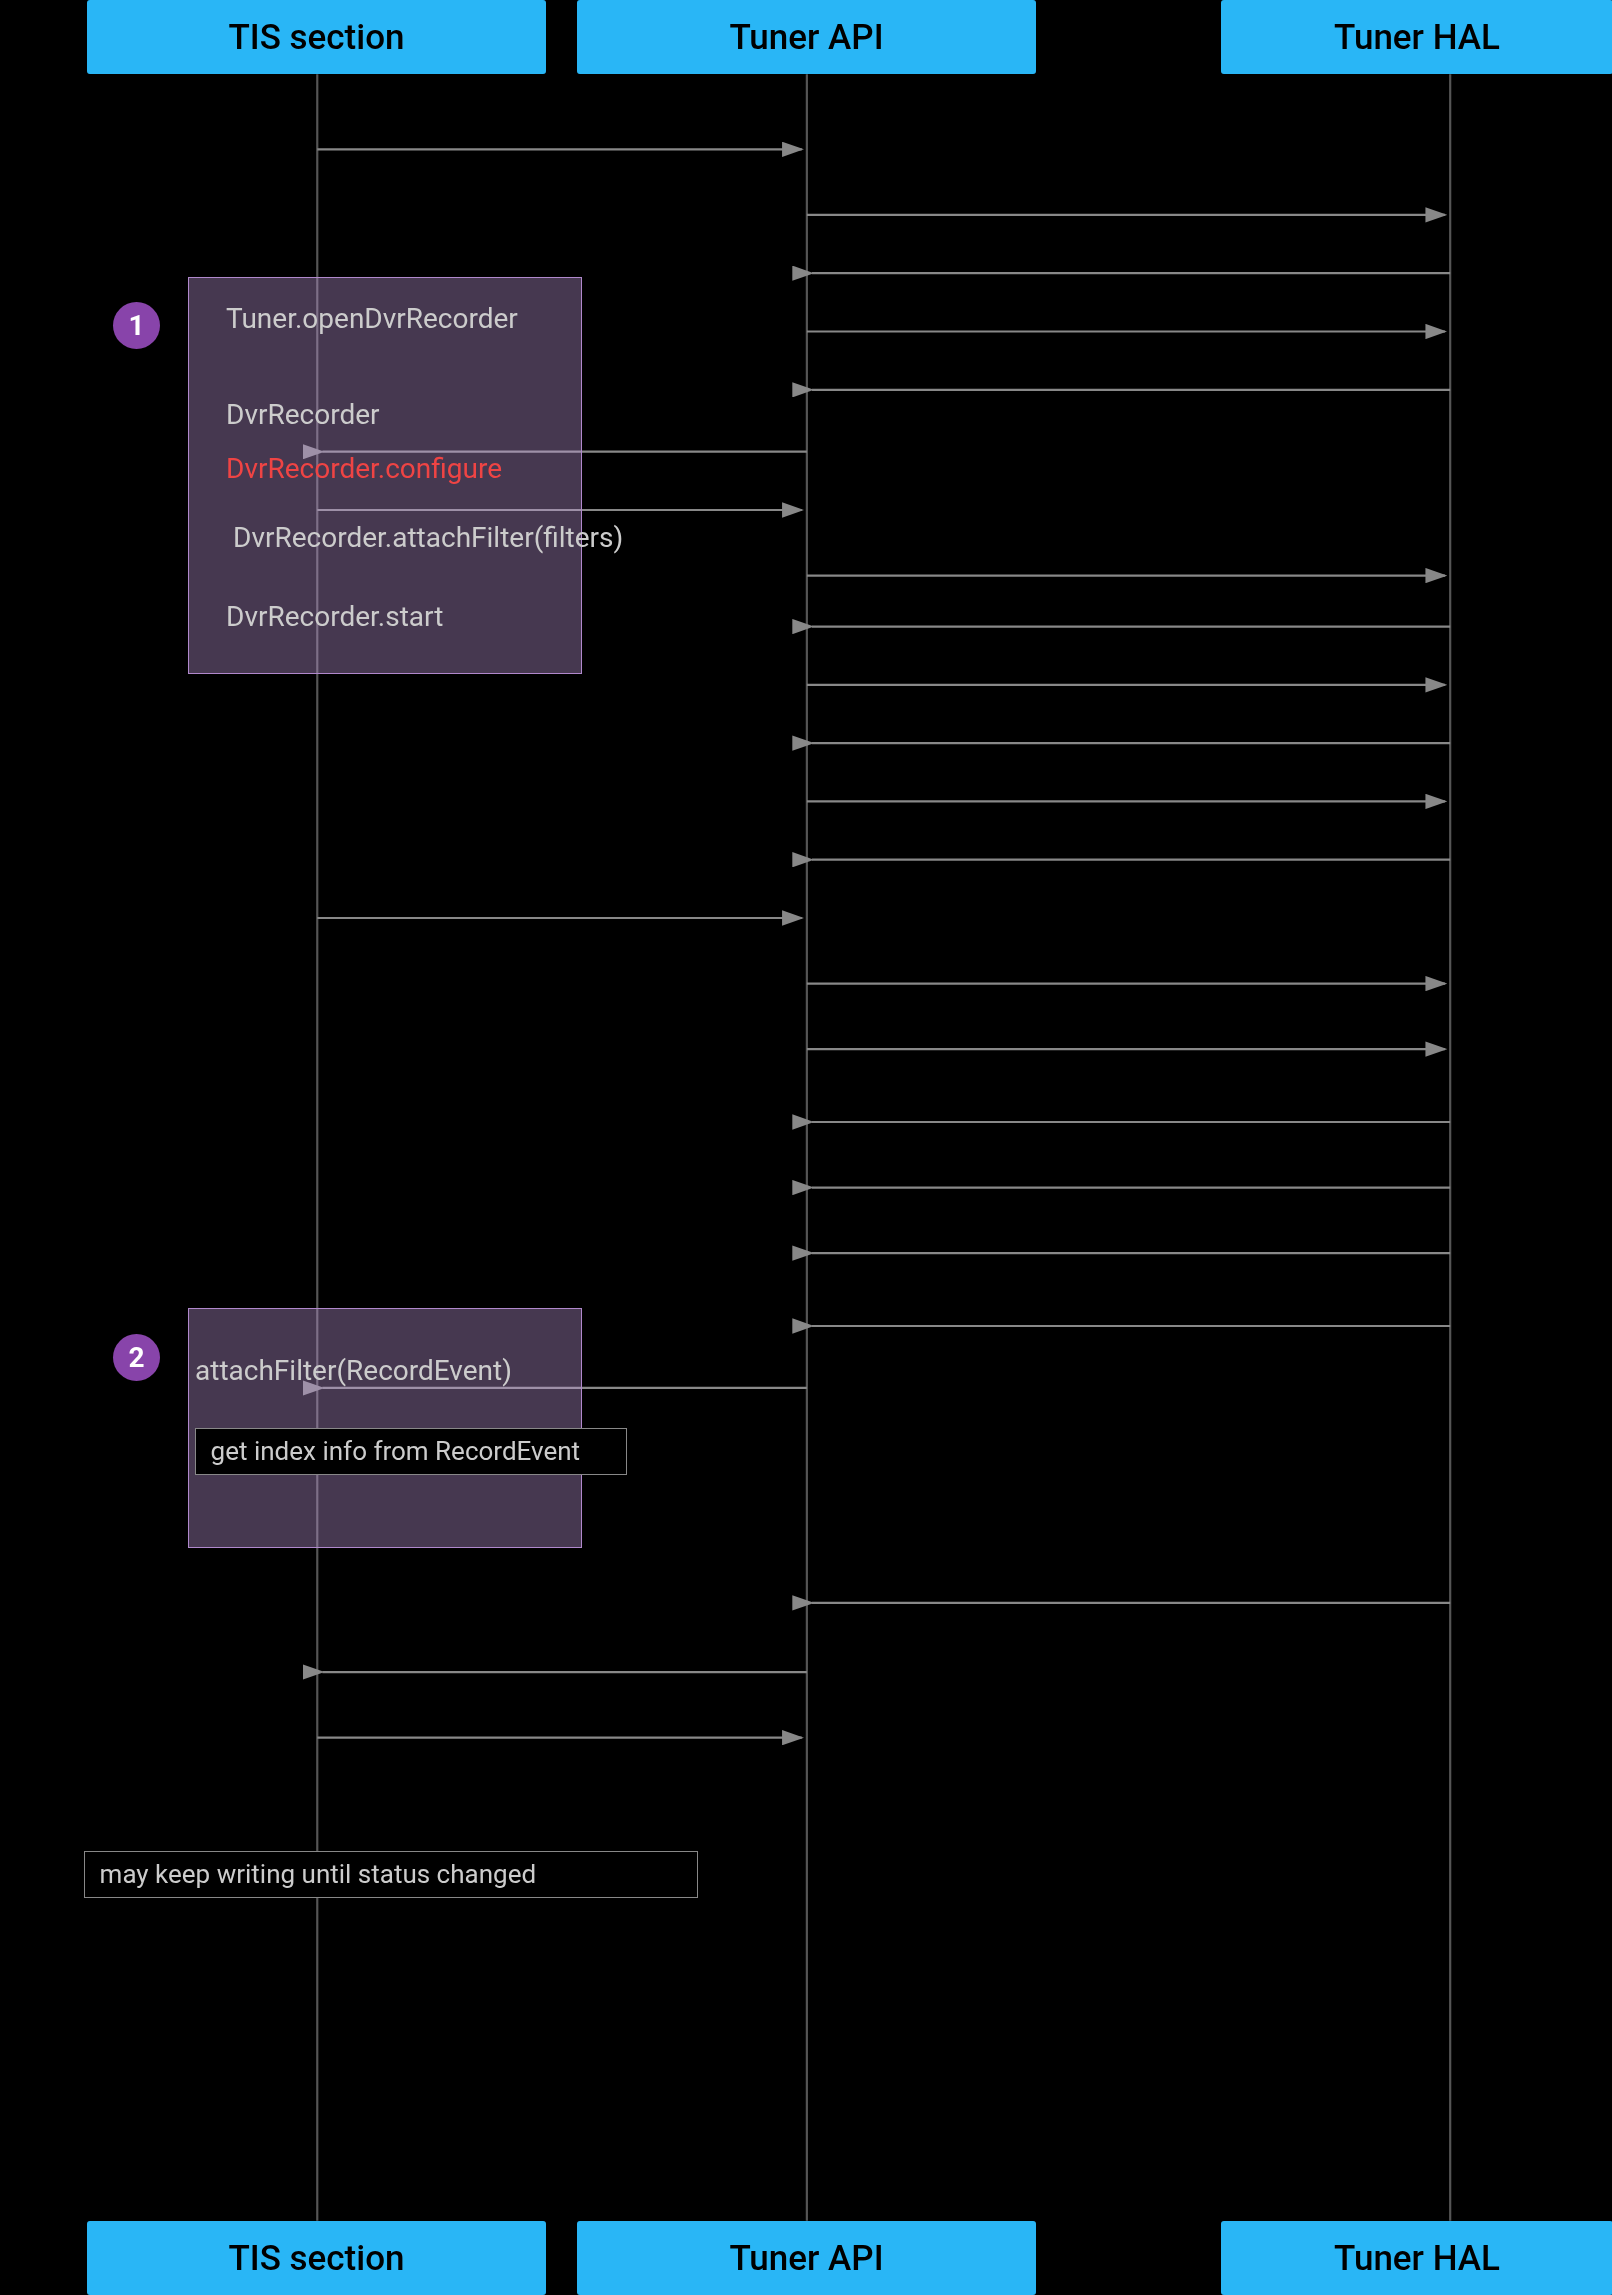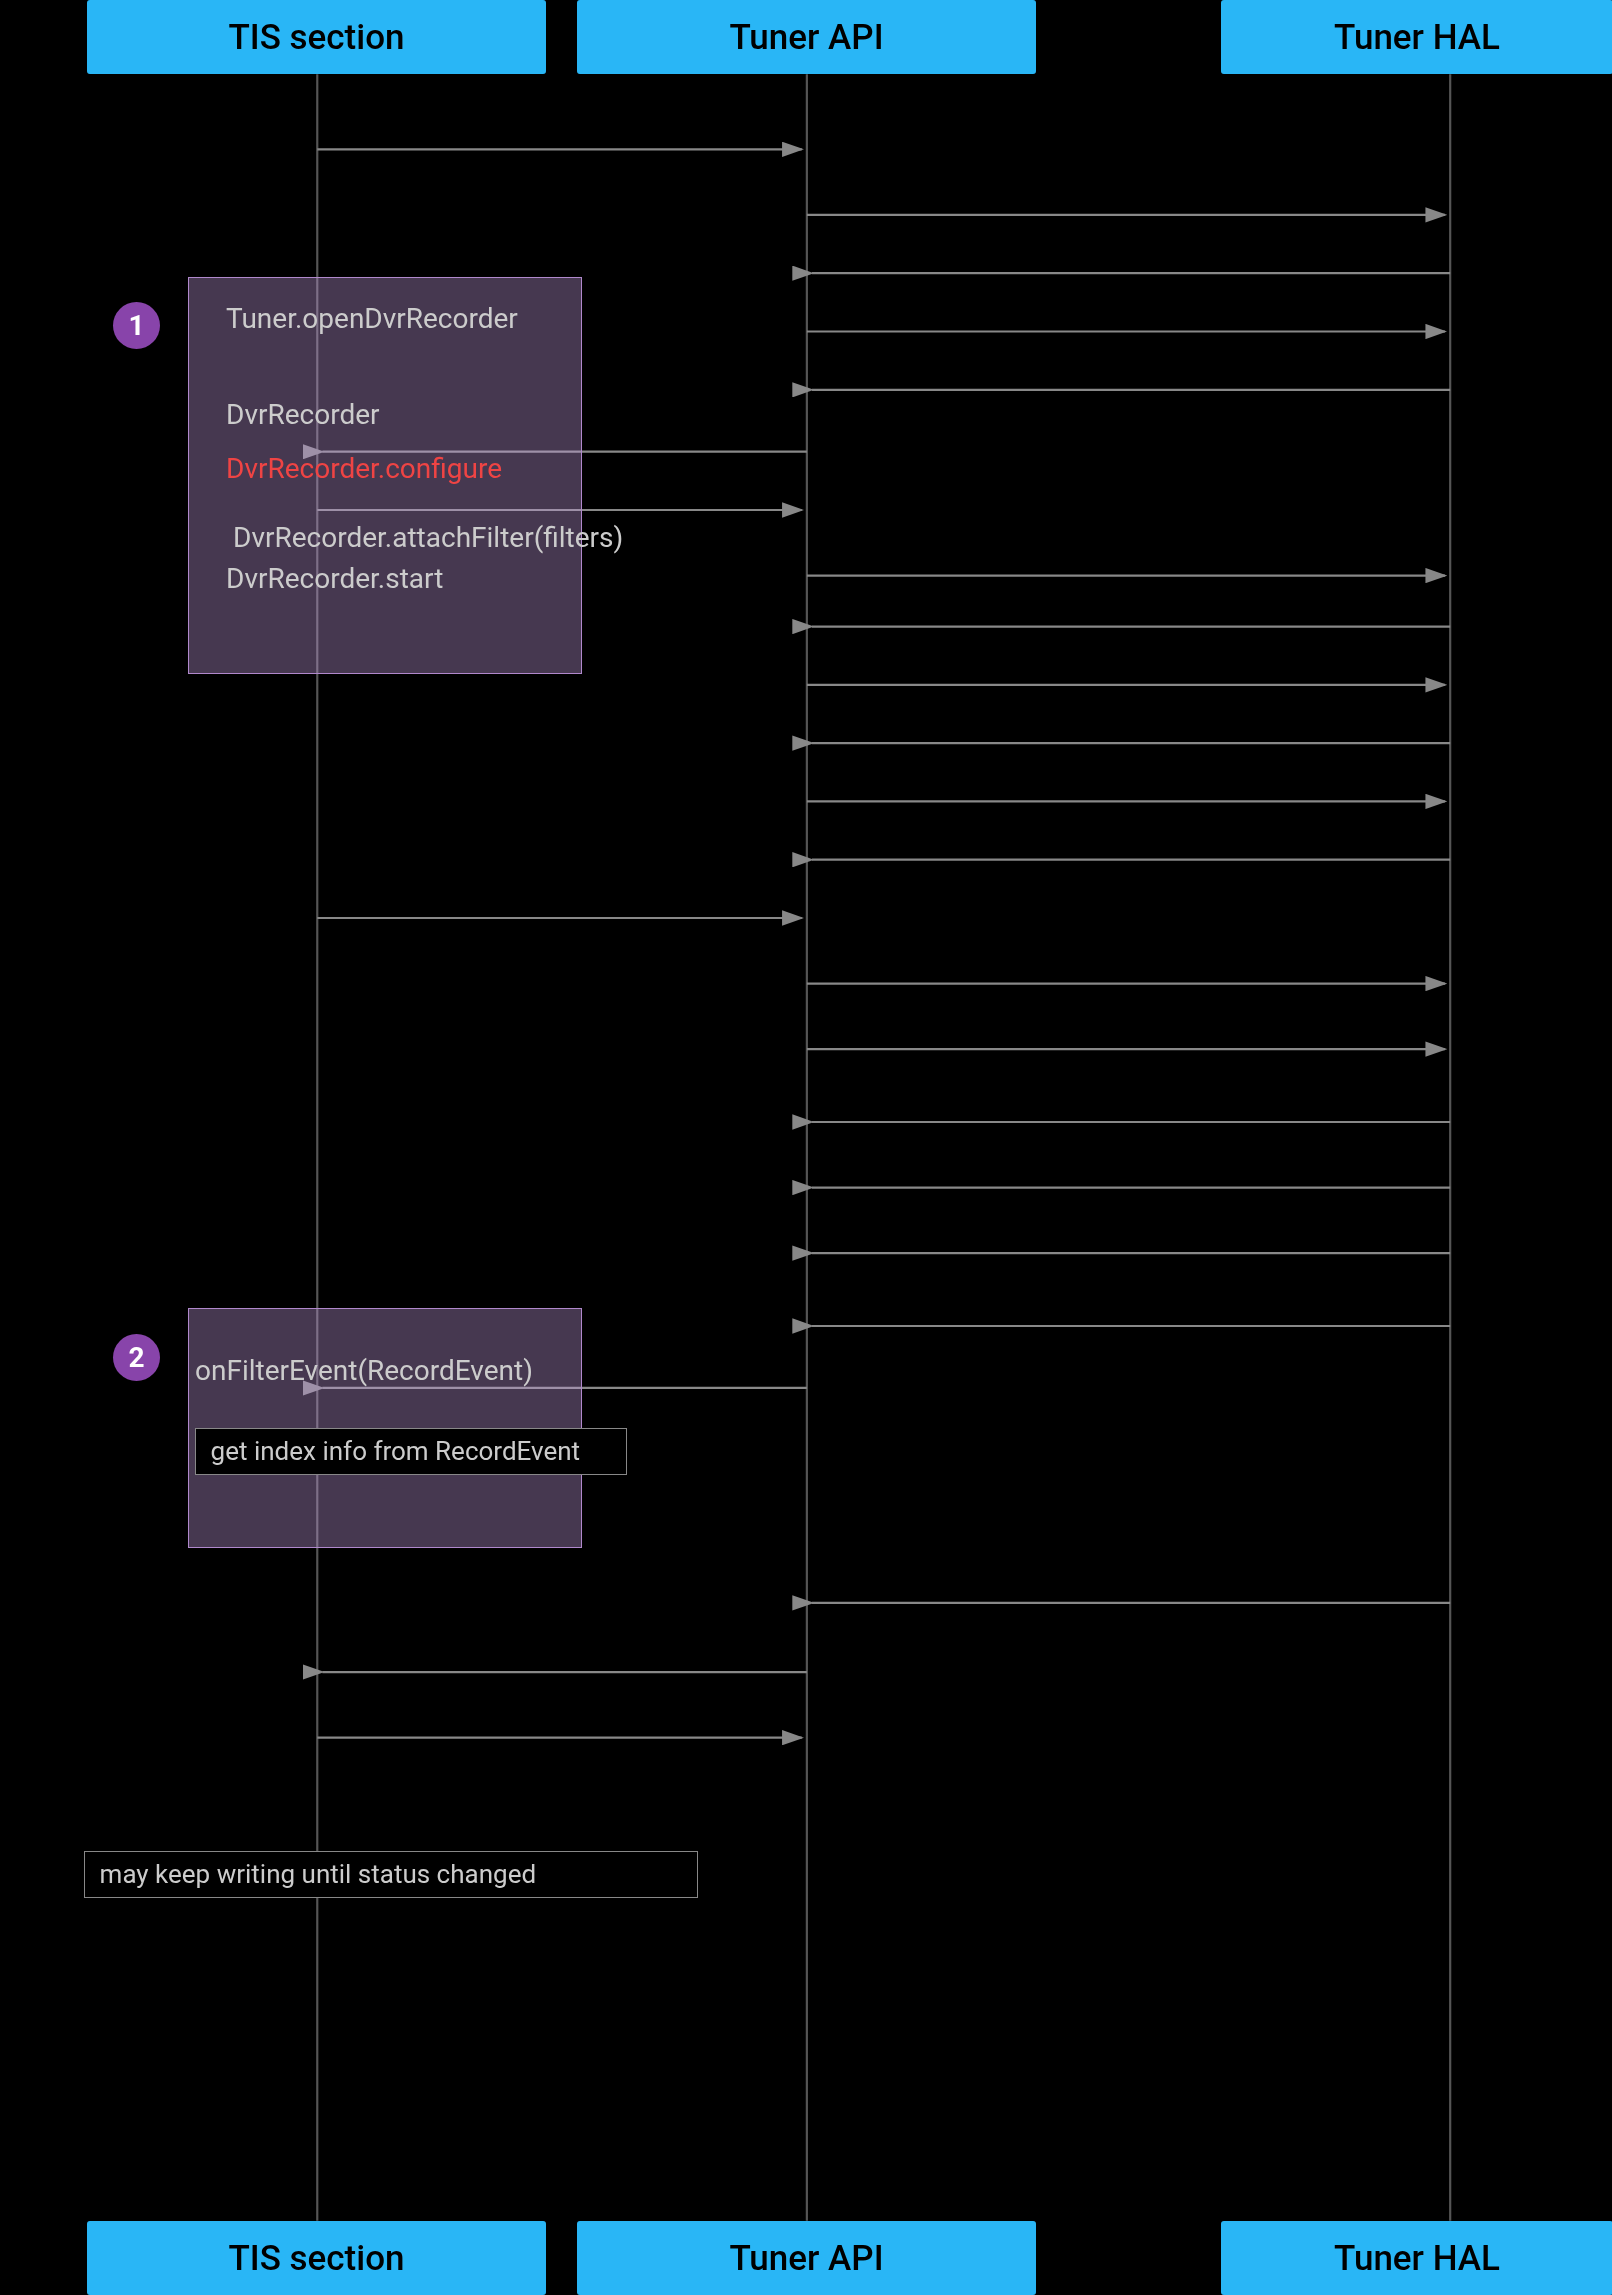--- a/index.html
+++ b/index.html
@@ -176,30 +176,30 @@
 </div>
 
 <div style="position:absolute; top: 302px; left: 226px; color: #ccc; font-size: 28px; white-space: nowrap;">Tuner.openDvrRecorder</div>
 
 <div style="position:absolute; top: 386px; left: 226px; color: #ccc; font-size: 28px; white-space: nowrap; margin-top: 12px;">DvrRecorder</div>
 
 <div style="position:absolute; top: 452px; left: 226px; color: #ef4444; font-size: 28px; white-space: nowrap;">DvrRecorder.configure</div>
 
 <div style="position:absolute; top: 521px; left: 189px; color: #ccc; font-size: 28px; white-space: nowrap; padding-left: 44px;">DvrRecorder.attachFilter(filters)</div>
 
-<div style="position:absolute; top: 562px; left: 226px; color: #ccc; font-size: 28px; white-space: nowrap; text-align: right;">DvrRecorder.start</div>
+<div style="position:absolute; top: 600px; left: 226px; color: #ccc; font-size: 28px; white-space: nowrap; text-align: right;">DvrRecorder.start</div>
 
 <div class="activation-box" style="left: 188px; top: 1308px; width: 394px; height: 240px;">
 </div>
 
 <div class="step-circle" style="left: 113px; top: 1334px;">
   <span>2</span>
 </div>
 
-<div style="position:absolute; top: 1354px; left: 195px; color: #ccc; font-size: 28px; white-space: nowrap;">onFilterEvent(RecordEvent)</div>
+<div style="position:absolute; top: 1354px; left: 195px; color: #ccc; font-size: 28px; white-space: nowrap;">attachFilter(RecordEvent)</div>
 
 <div class="note-box" style="left: 195px; top: 1428px; width: 432px;">
   <span>get index info from RecordEvent</span>
 </div>
 
 <div class="note-box" style="left: 84px; top: 1851px; width: 614px;">
   <span>may keep writing until status changed</span>
 </div>
 
 <div class="lifeline-footer" style="left: 87px; width: 459px; background: #29b6f6;">

